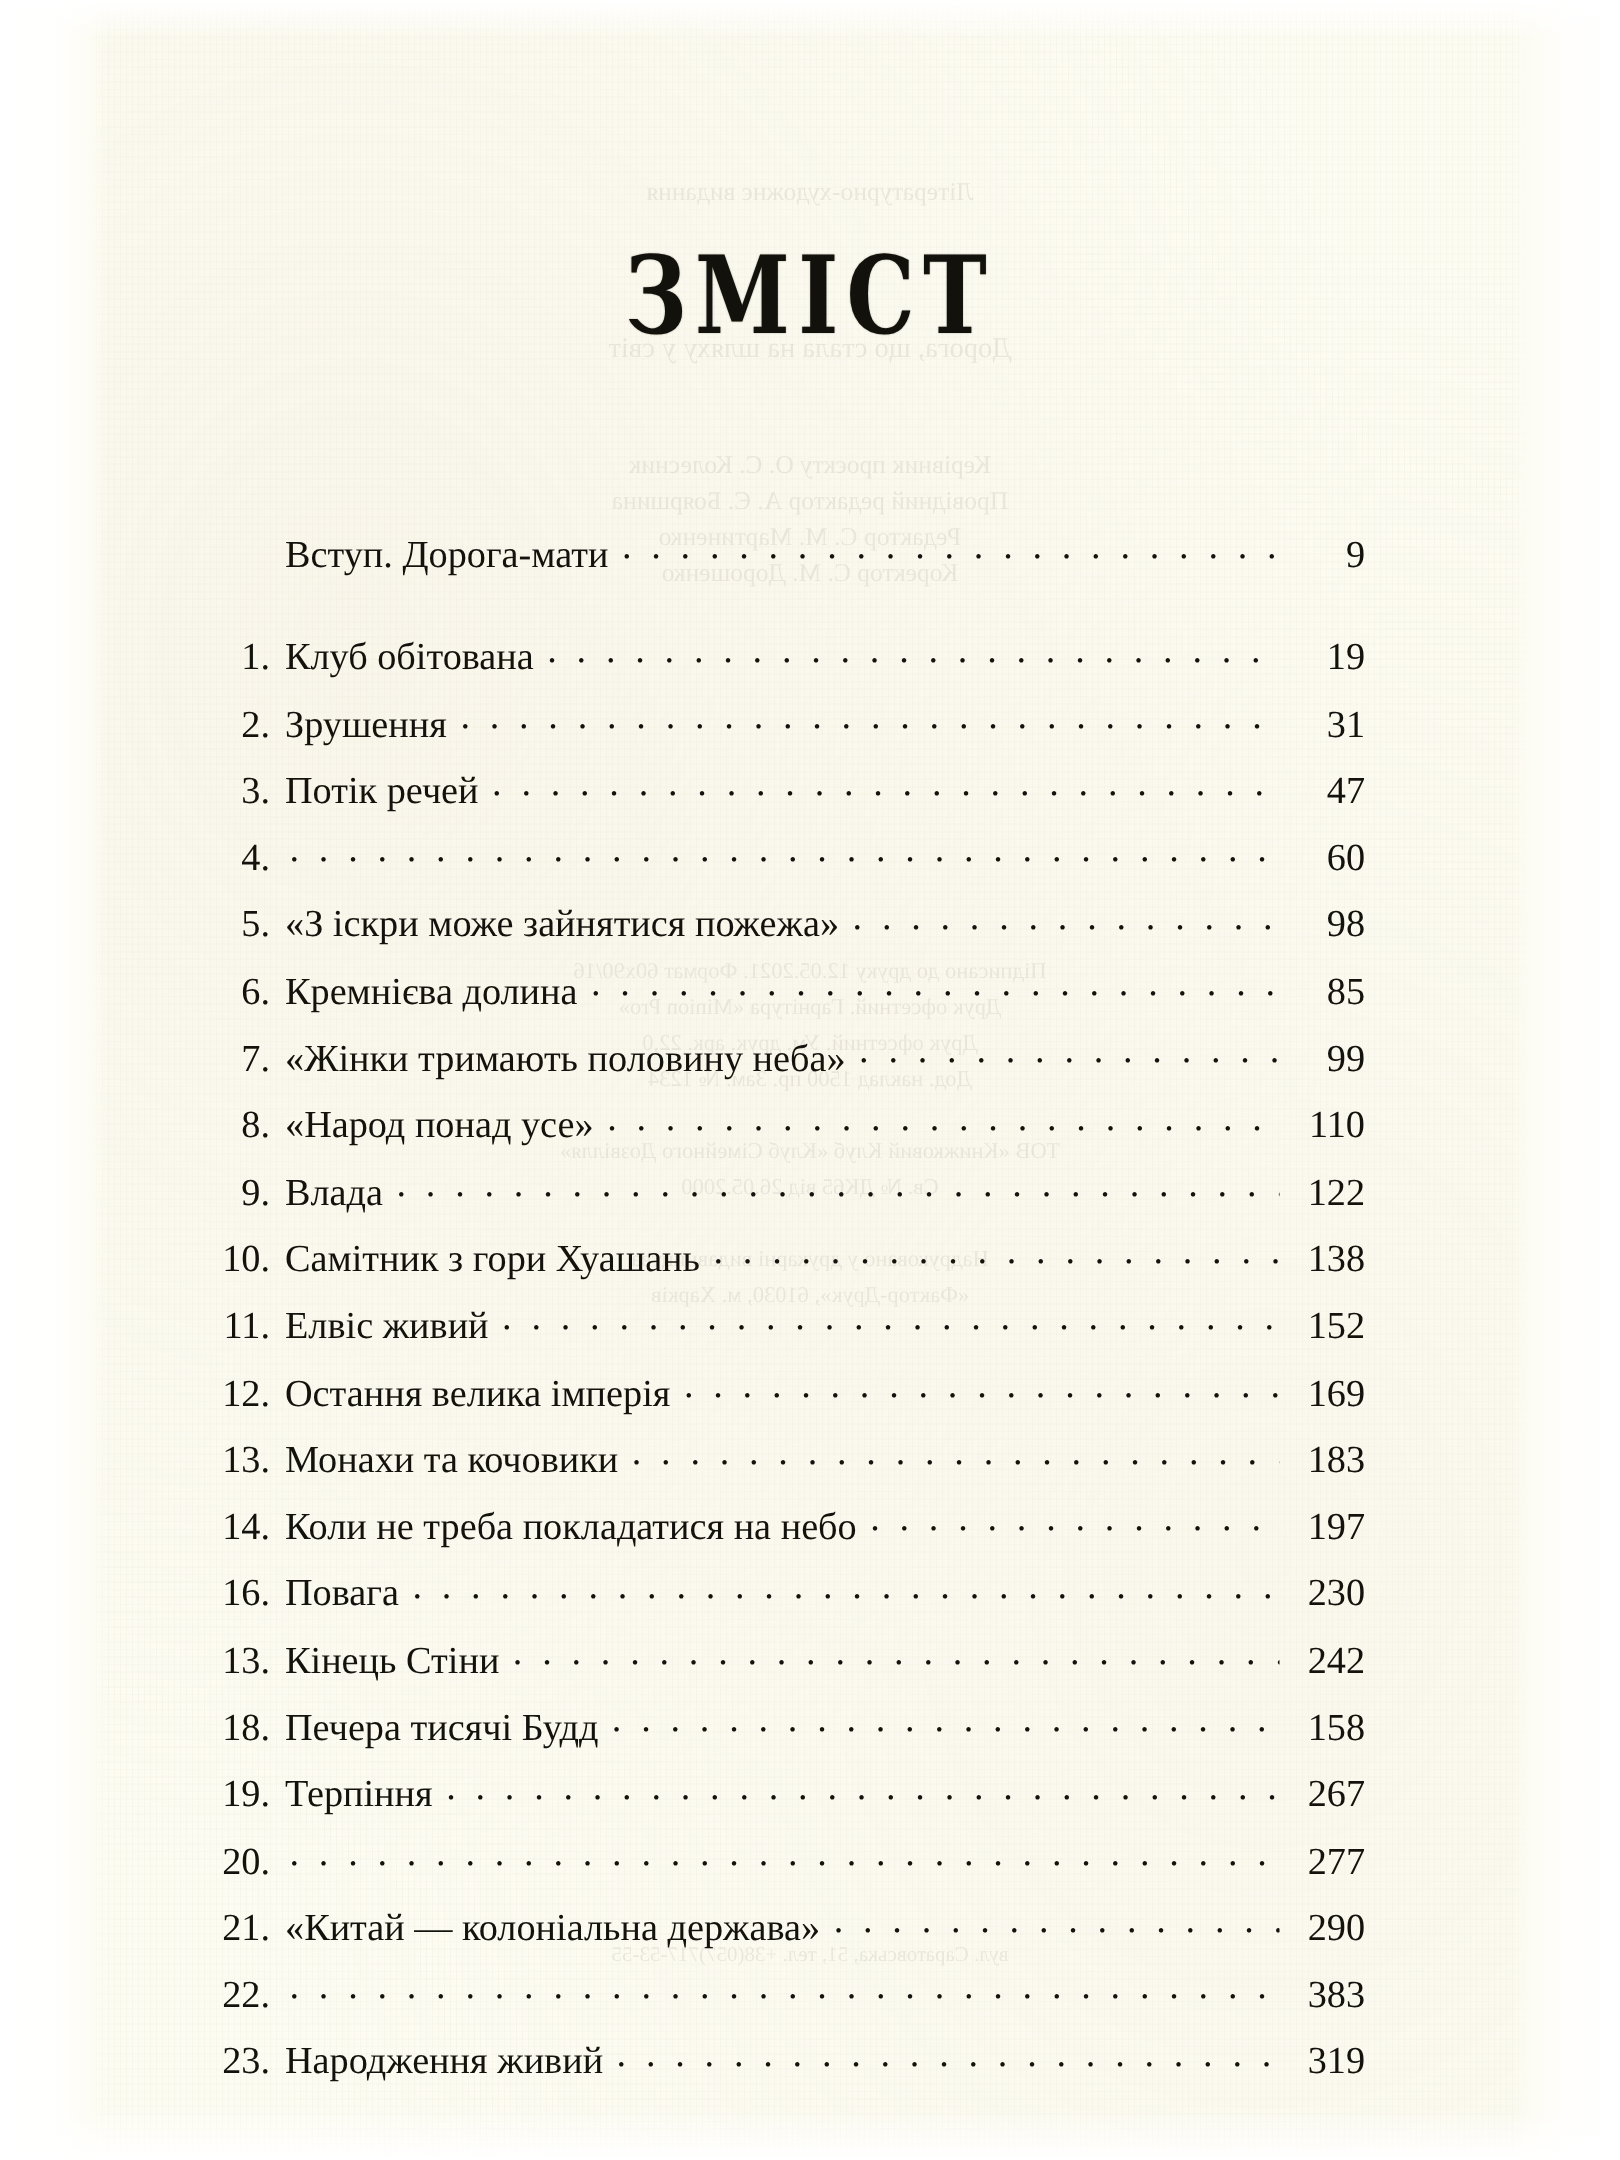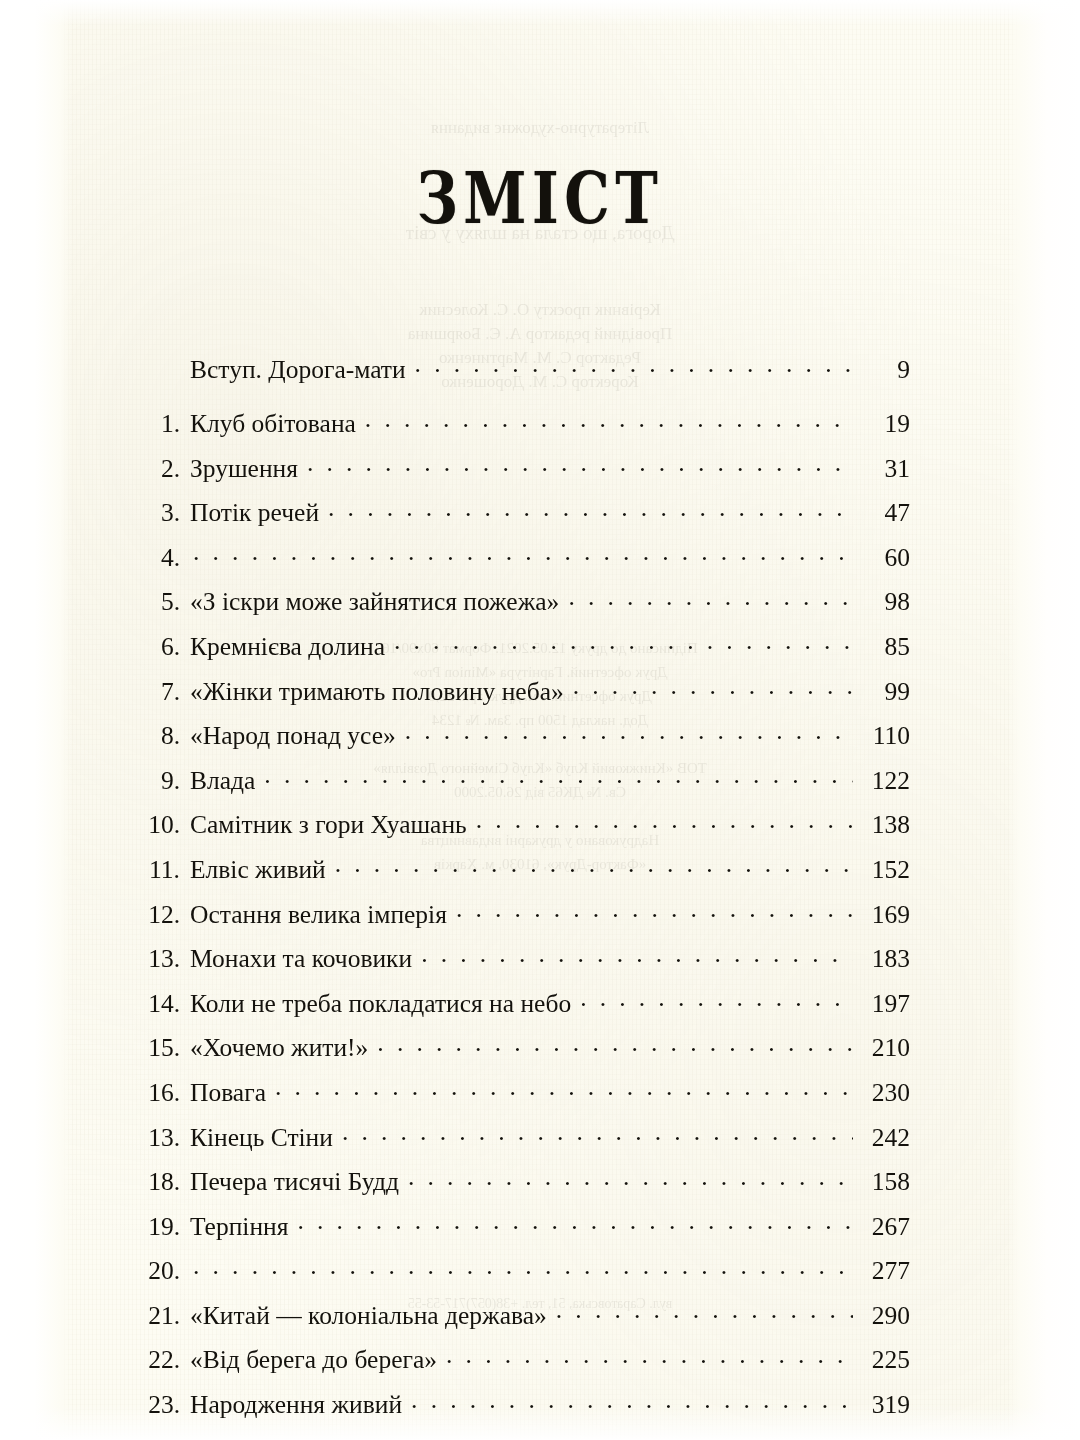--- a/index.html
+++ b/index.html
@@ -118,21 +118,21 @@
   .toc-row {
     display: flex;
     align-items: baseline;
     width: 100%;
     color: #14120d;
     font-size: 25.5px;
     line-height: 1.02;
     white-space: nowrap;
   }
 
-  .toc-row.intro { margin-bottom: 24px; }
+  .toc-row.intro { margin-bottom: 38px; }
   .toc-row.chapter { margin-bottom: 14.1px; }
 
   .gap-before-back { height: 30px; }
 
   
   .num {
     flex: 0 0 auto;
     width: 42px;
     text-align: right;
     padding-right: 10px;
@@ -290,26 +290,20 @@
         <span class="leader"></span>
         <span class="pg">183</span>
       </div>
       <div class="toc-row chapter">
         <span class="num">14.</span>
         <span class="label">Коли не треба покладатися на небо</span>
         <span class="leader"></span>
         <span class="pg">197</span>
       </div>
       <div class="toc-row chapter">
-        <span class="num">15.</span>
-        <span class="label">«Хочемо жити!»</span>
-        <span class="leader"></span>
-        <span class="pg">210</span>
-      </div>
-      <div class="toc-row chapter">
         <span class="num">16.</span>
         <span class="label">Повага</span>
         <span class="leader"></span>
         <span class="pg">230</span>
       </div>
       <div class="toc-row chapter">
         <span class="num">13.</span>
         <span class="label">Кінець Стіни</span>
         <span class="leader"></span>
         <span class="pg">242</span>
@@ -332,23 +326,22 @@
         <span class="pg">277</span>
       </div>
       <div class="toc-row chapter">
         <span class="num">21.</span>
         <span class="label">«Китай — колоніальна держава»</span>
         <span class="leader"></span>
         <span class="pg">290</span>
       </div>
       <div class="toc-row chapter">
         <span class="num">22.</span>
-        <span class="label">«Від берега до берега»</span>
-        <span class="leader"></span>
-        <span class="pg">225</span>
+        <span class="leader"></span>
+        <span class="pg">383</span>
       </div>
       <div class="toc-row chapter">
         <span class="num">23.</span>
         <span class="label">Народження живий</span>
         <span class="leader"></span>
         <span class="pg">319</span>
       </div>
       <div class="gap-before-back"></div>
     </div>
 

